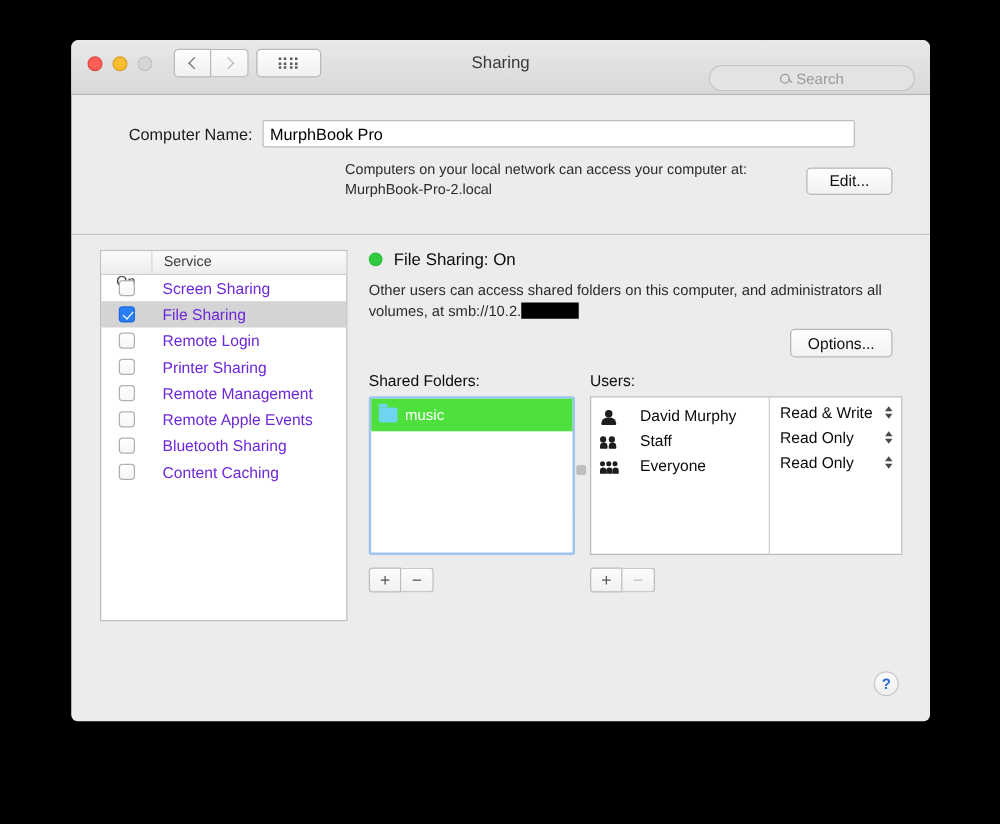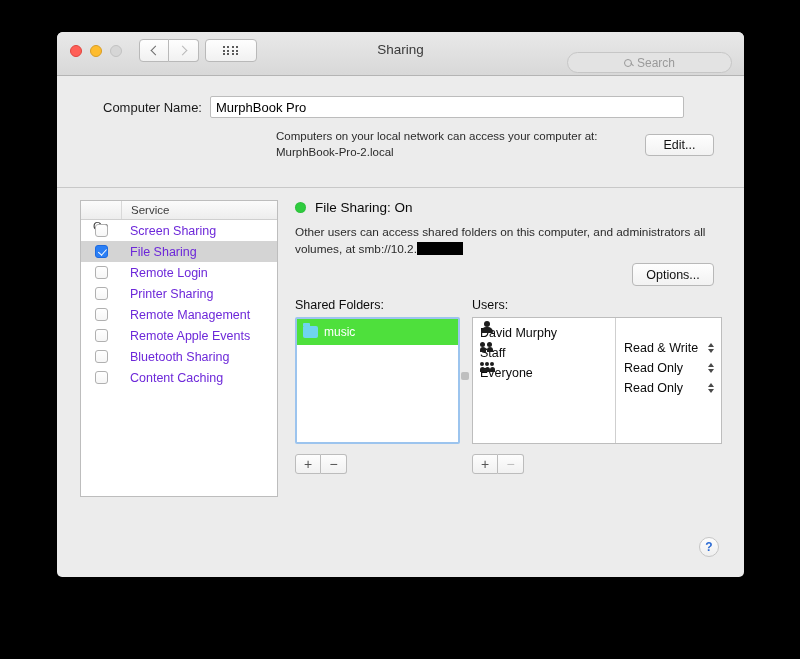--- a/index.html
+++ b/index.html
@@ -169,22 +169,22 @@
     width: 8px; height: 8px; background: #bfbfbf; border-radius: 2px;
   }
 
   .users-list {
     position: absolute; left: 415px; top: 129px;
     width: 250px; height: 127px;
     background: #fff; border: 1px solid #bdbdbd;
     display: flex;
   }
   .users-col { width: 143px; border-right: 1px solid #cfcfcf; padding-top: 2px; }
-  .perm-col  { flex: 1; padding-top: 20px; }
-  .user-row { display: flex; align-items: flex-start; height: 20px; padding-left: 7px; gap: 6px; flex-direction: column; }
+  .perm-col  { flex: 1; padding-top: 2px; }
+  .user-row { display: flex; align-items: flex-end; height: 20px; padding-left: 7px; gap: 18px; }
   .user-name { font-size: 12.5px; color: #0b0b0b; }
   .perm-row { display: flex; align-items: center; justify-content: space-between; height: 20px; padding: 0 7px 0 8px; }
   .perm-text { font-size: 12.5px; color: #0b0b0b; }
   .stepper { display: flex; flex-direction: column; gap: 2px; }
   .stepper i { width: 6px; height: 4px; display: block; position: relative; }
   .stepper i.up::after, .stepper i.dn::after {
     content: ""; position: absolute; left: 0;
     border-left: 3.5px solid transparent; border-right: 3.5px solid transparent;
   }
   .stepper i.up::after { border-bottom: 4px solid #4a4a4a; }

